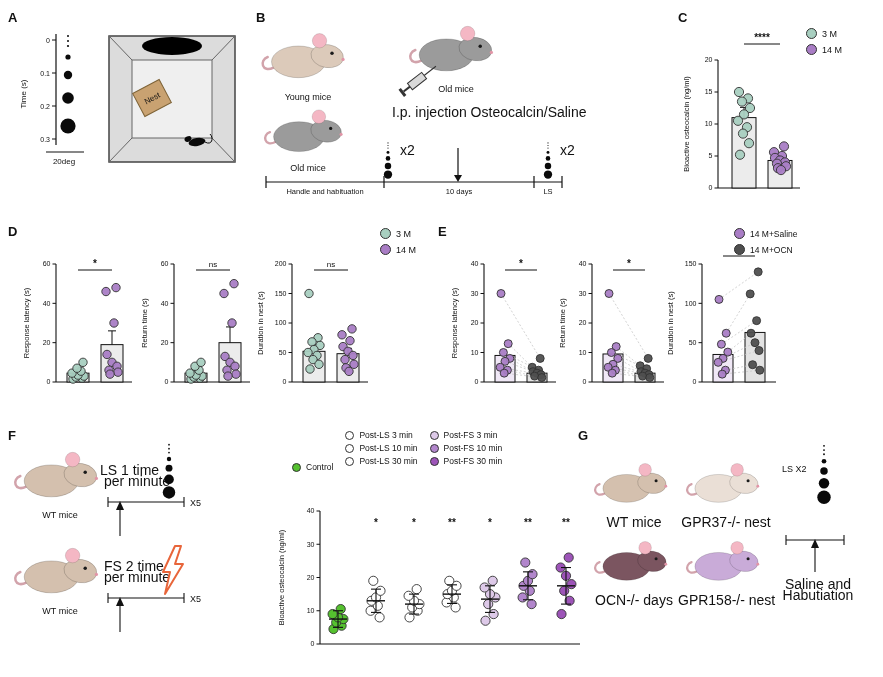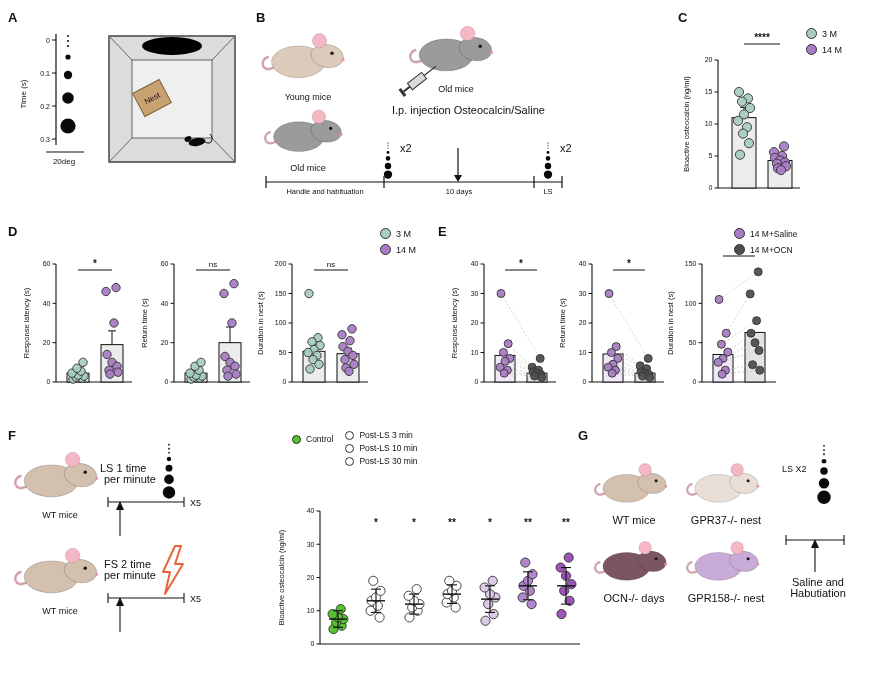--- a/index.html
+++ b/index.html
@@ -3,21 +3,21 @@
 <meta charset="utf-8">
 <style>
   *{margin:0;padding:0;box-sizing:border-box}
   html,body{background:#fff}
   body{font-family:"Liberation Sans",sans-serif;color:#111}
   .fig{position:relative;width:883px;height:677px;background:#fff;overflow:hidden}
   .abs{position:absolute}
   .plabel{position:absolute;font-weight:bold;font-size:13px;color:#111}
   .cap{position:absolute;font-size:9px;color:#111;white-space:nowrap}
   .cap.center{text-align:center}
-  .small{font-size:11px}
+  .small{font-size:14px}
   svg{position:absolute;overflow:visible}
   svg text{font-family:"Liberation Sans",sans-serif;fill:#111}
   .legend{position:absolute;font-size:9px;color:#111}
   .lg-row{display:flex;align-items:flex-end;gap:5px;margin-bottom:5px;white-space:nowrap}
   .lg-sw{display:inline-block;width:11px;height:11px;border-radius:50%;border:1px solid #333;flex:0 0 auto}
   .legend-f{display:flex;gap:12px;font-size:8.5px}
   .legend-f .lg-row{margin-bottom:3px;}
   .legend-f .lg-sw{width:9px;height:9px}
 </style>
 </head>
@@ -529,38 +529,52 @@
   <svg style="left:104px;top:588px" width="105" height="48">
     <line x1="4" y1="10" x2="80" y2="10" stroke="#111" stroke-width="1.1"></line>
     <line x1="4" y1="5" x2="4" y2="15" stroke="#111" stroke-width="1.1"></line>
     <line x1="80" y1="5" x2="80" y2="15" stroke="#111" stroke-width="1.1"></line>
     <text x="86" y="13.5" font-size="9">X5</text>
     <line x1="16" y1="44" x2="16" y2="18" stroke="#111" stroke-width="1.1"></line>
     <polygon points="12,18 20,18 16,9" fill="#111"></polygon>
   </svg>
 
   <div class="abs legend-f" style="left:292px;top:430px">
-    <div style="margin-top:4px">
+    <div style="margin-top:32px">
         <div class="lg-row">
           <span class="lg-sw" style="background: rgb(85, 193, 47);"></span>
           <span>Control</span>
         </div>
       </div>
     <div>
         <div class="lg-row">
           <span class="lg-sw" style="background: rgb(255, 255, 255);"></span>
           <span>Post-LS 3 min</span>
         </div>
         <div class="lg-row">
           <span class="lg-sw" style="background: rgb(255, 255, 255);"></span>
           <span>Post-LS 10 min</span>
         </div>
         <div class="lg-row">
           <span class="lg-sw" style="background: rgb(255, 255, 255);"></span>
           <span>Post-LS 30 min</span>
+        </div>
+      </div>
+    <div>
+        <div class="lg-row">
+          <span class="lg-sw" style="background: rgb(221, 201, 232);"></span>
+          <span>Post-FS 3 min</span>
+        </div>
+        <div class="lg-row">
+          <span class="lg-sw" style="background: rgb(178, 134, 204);"></span>
+          <span>Post-FS 10 min</span>
+        </div>
+        <div class="lg-row">
+          <span class="lg-sw" style="background: rgb(157, 84, 184);"></span>
+          <span>Post-FS 30 min</span>
         </div>
       </div>
   </div>
   <svg style="left:274px;top:476px" width="310" height="200">
       <line x1="46" y1="35" x2="46" y2="168" stroke="#111" stroke-width="1.1"></line>
       <line x1="46" y1="168" x2="306" y2="168" stroke="#111" stroke-width="1.1"></line>
       <line x1="42.5" y1="168" x2="46" y2="168" stroke="#111" stroke-width="1"></line>
       <text x="40.5" y="170.4" text-anchor="end" font-size="7">0</text>
       <line x1="42.5" y1="134.75" x2="46" y2="134.75" stroke="#111" stroke-width="1"></line>
       <text x="40.5" y="137.15" text-anchor="end" font-size="7">10</text>

